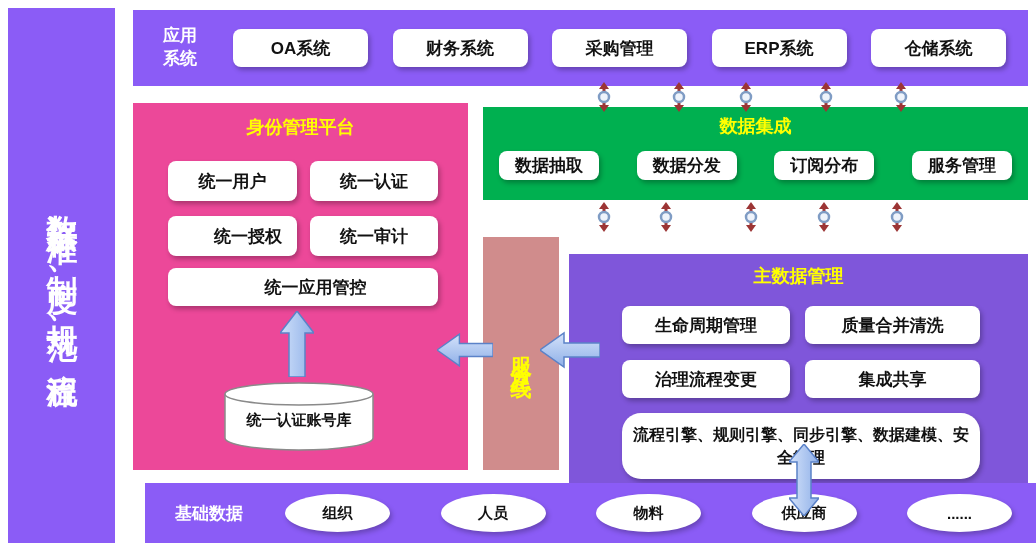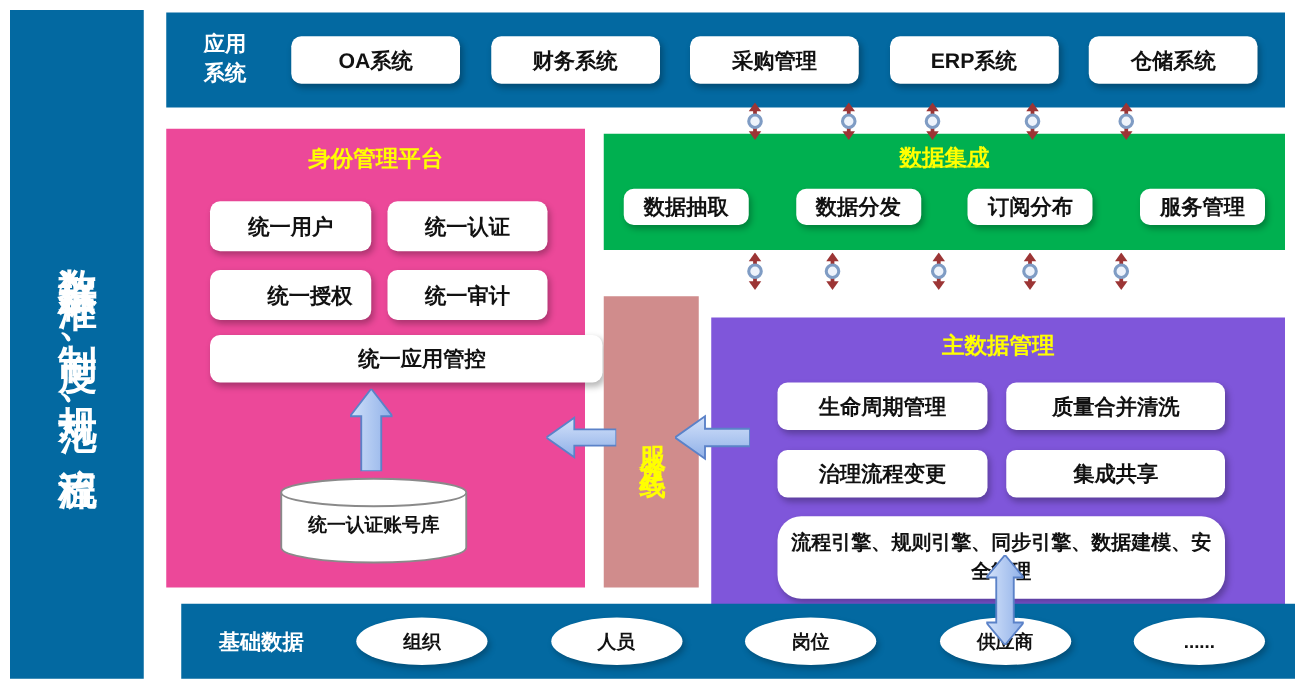--- a/index.html
+++ b/index.html
@@ -1,20 +1,20 @@
 <!DOCTYPE html>
 <html><head>
 <meta charset="utf-8">
 <style>
   * { margin: 0; padding: 0; box-sizing: border-box; }
   body { font-family: "Liberation Sans", "DejaVu Sans", sans-serif; background: #fff; }
   .canvas { position: relative; width: 1036px; height: 551px; background: #fff; overflow: hidden; }
 
   
-  .cyan  { background: #0369a1; }
+  .cyan  { background: #8b5cf6; }
   .teal  { background: #ec4899; }
   .green { background: #00b050; }
   .purple{ background: #7f56da; }
   .pink  { background: #d08c8c; }
 
   .sidebar { position: absolute; left: 8px; top: 8px; width: 107px; height: 535px;
              display: flex; align-items: center; justify-content: center; }
   .sidebar .vtext { writing-mode: vertical-rl; text-orientation: upright;
              color: #fff; font-size: 31px; font-weight: bold; letter-spacing: 6px; }
 
@@ -30,28 +30,28 @@
                box-shadow: 2px 3px 5px rgba(0,0,0,0.28); text-align: center; }
 
   .panel-title { color: #ffff00; font-weight: bold; font-size: 18px; text-align: center; }
 
   .identity { position: absolute; left: 133px; top: 103px; width: 335px; height: 367px; }
   .identity .panel-title { position: absolute; left: 0; right: 0; top: 12px; }
   .id-b1 { position: absolute; left: 35px;  top: 58px;  width: 129px; height: 40px; }
   .id-b2 { position: absolute; left: 177px; top: 58px;  width: 128px; height: 40px; }
   .id-b3 { position: absolute; left: 35px;  top: 113px; width: 129px; height: 40px; padding-left: 31px; }
   .id-b4 { position: absolute; left: 177px; top: 113px; width: 128px; height: 40px; }
-  .id-b5 { position: absolute; left: 35px;  top: 165px; width: 314px; height: 38px; padding-left: 25px; }
+  .id-b5 { position: absolute; left: 35px;  top: 165px; width: 270px; height: 38px; padding-left: 25px; }
   .id-uparrow { position: absolute; left: 147px; top: 208px; width: 34px; height: 66px; }
   .cylinder { position: absolute; left: 90px; top: 278px; width: 152px; height: 72px; }
   .cylinder .cyl-label { position: absolute; left: 0; right: 0; top: 30px; text-align: center;
                font-size: 15px; font-weight: 600; color: #111; }
 
   .integration { position: absolute; left: 483px; top: 107px; width: 545px; height: 93px; }
-  .integration .panel-title { margin-top: 7px; text-decoration: underline; }
+  .integration .panel-title { margin-top: 7px; }
   .integration .boxes { position: absolute; left: 16px; right: 16px; top: 44px;
                display: flex; justify-content: space-between; }
   .integration .box-white { height: 29px; padding: 0 16px; min-width: 96px; }
 
   .bus { position: absolute; left: 483px; top: 237px; width: 76px; height: 233px;
          display: flex; align-items: center; justify-content: center; }
   .bus .vtext { writing-mode: vertical-rl; text-orientation: upright; color: #ffff00;
          font-size: 21px; font-weight: bold; letter-spacing: 7px; }
 
   .mdm { position: absolute; left: 569px; top: 254px; width: 459px; height: 233px; }
@@ -143,21 +143,21 @@
     <div class="box-white md-b3">治理流程变更</div>
     <div class="box-white md-b4">集成共享</div>
     <div class="box-white md-b5">流程引擎、规则引擎、同步引擎、数据建模、安全管理</div>
   </div>
 
   <div class="basebar cyan">
     <div class="bar-label">基础数据</div>
     <div class="ellipses">
       <div class="ellipse">组织</div>
       <div class="ellipse">人员</div>
-      <div class="ellipse">岗位</div>
+      <div class="ellipse">物料</div>
       <div class="ellipse">供应商</div>
       <div class="ellipse">......</div>
     </div>
   </div>
 
   <div class="connector" style="left:596px; top:82px;">
     <svg width="16" height="30" viewBox="0 0 16 30">
         <rect x="6.5" y="5" width="3" height="20" fill="#9c3535"></rect>
         <polygon points="8,0 13,7 3,7" fill="#9c3535"></polygon>
         <polygon points="8,30 13,23 3,23" fill="#9c3535"></polygon>

